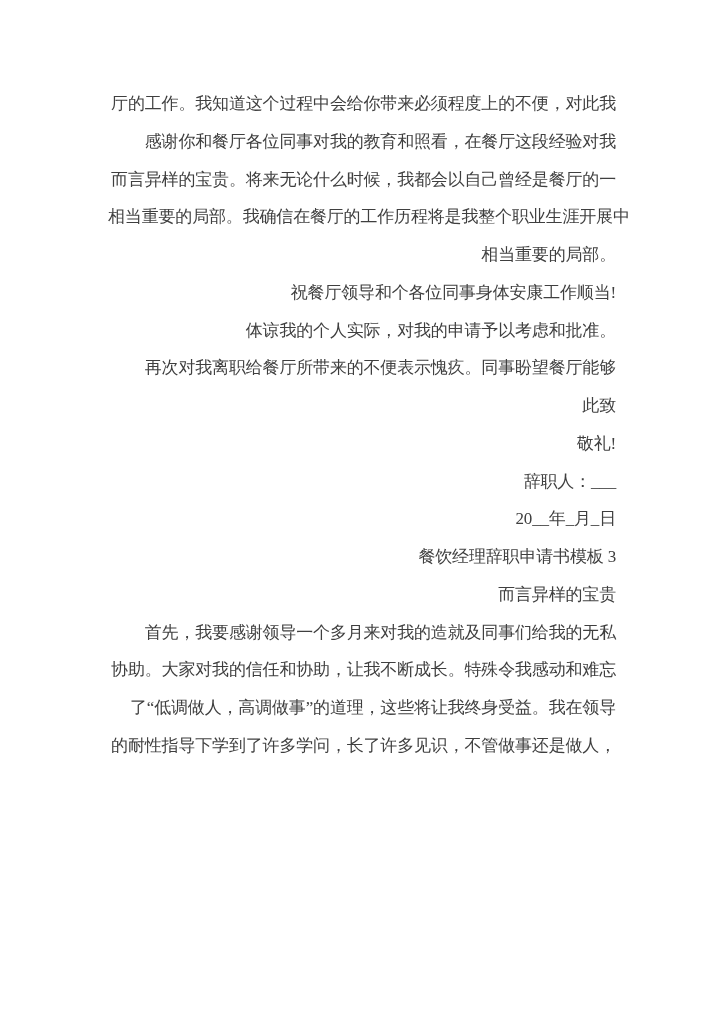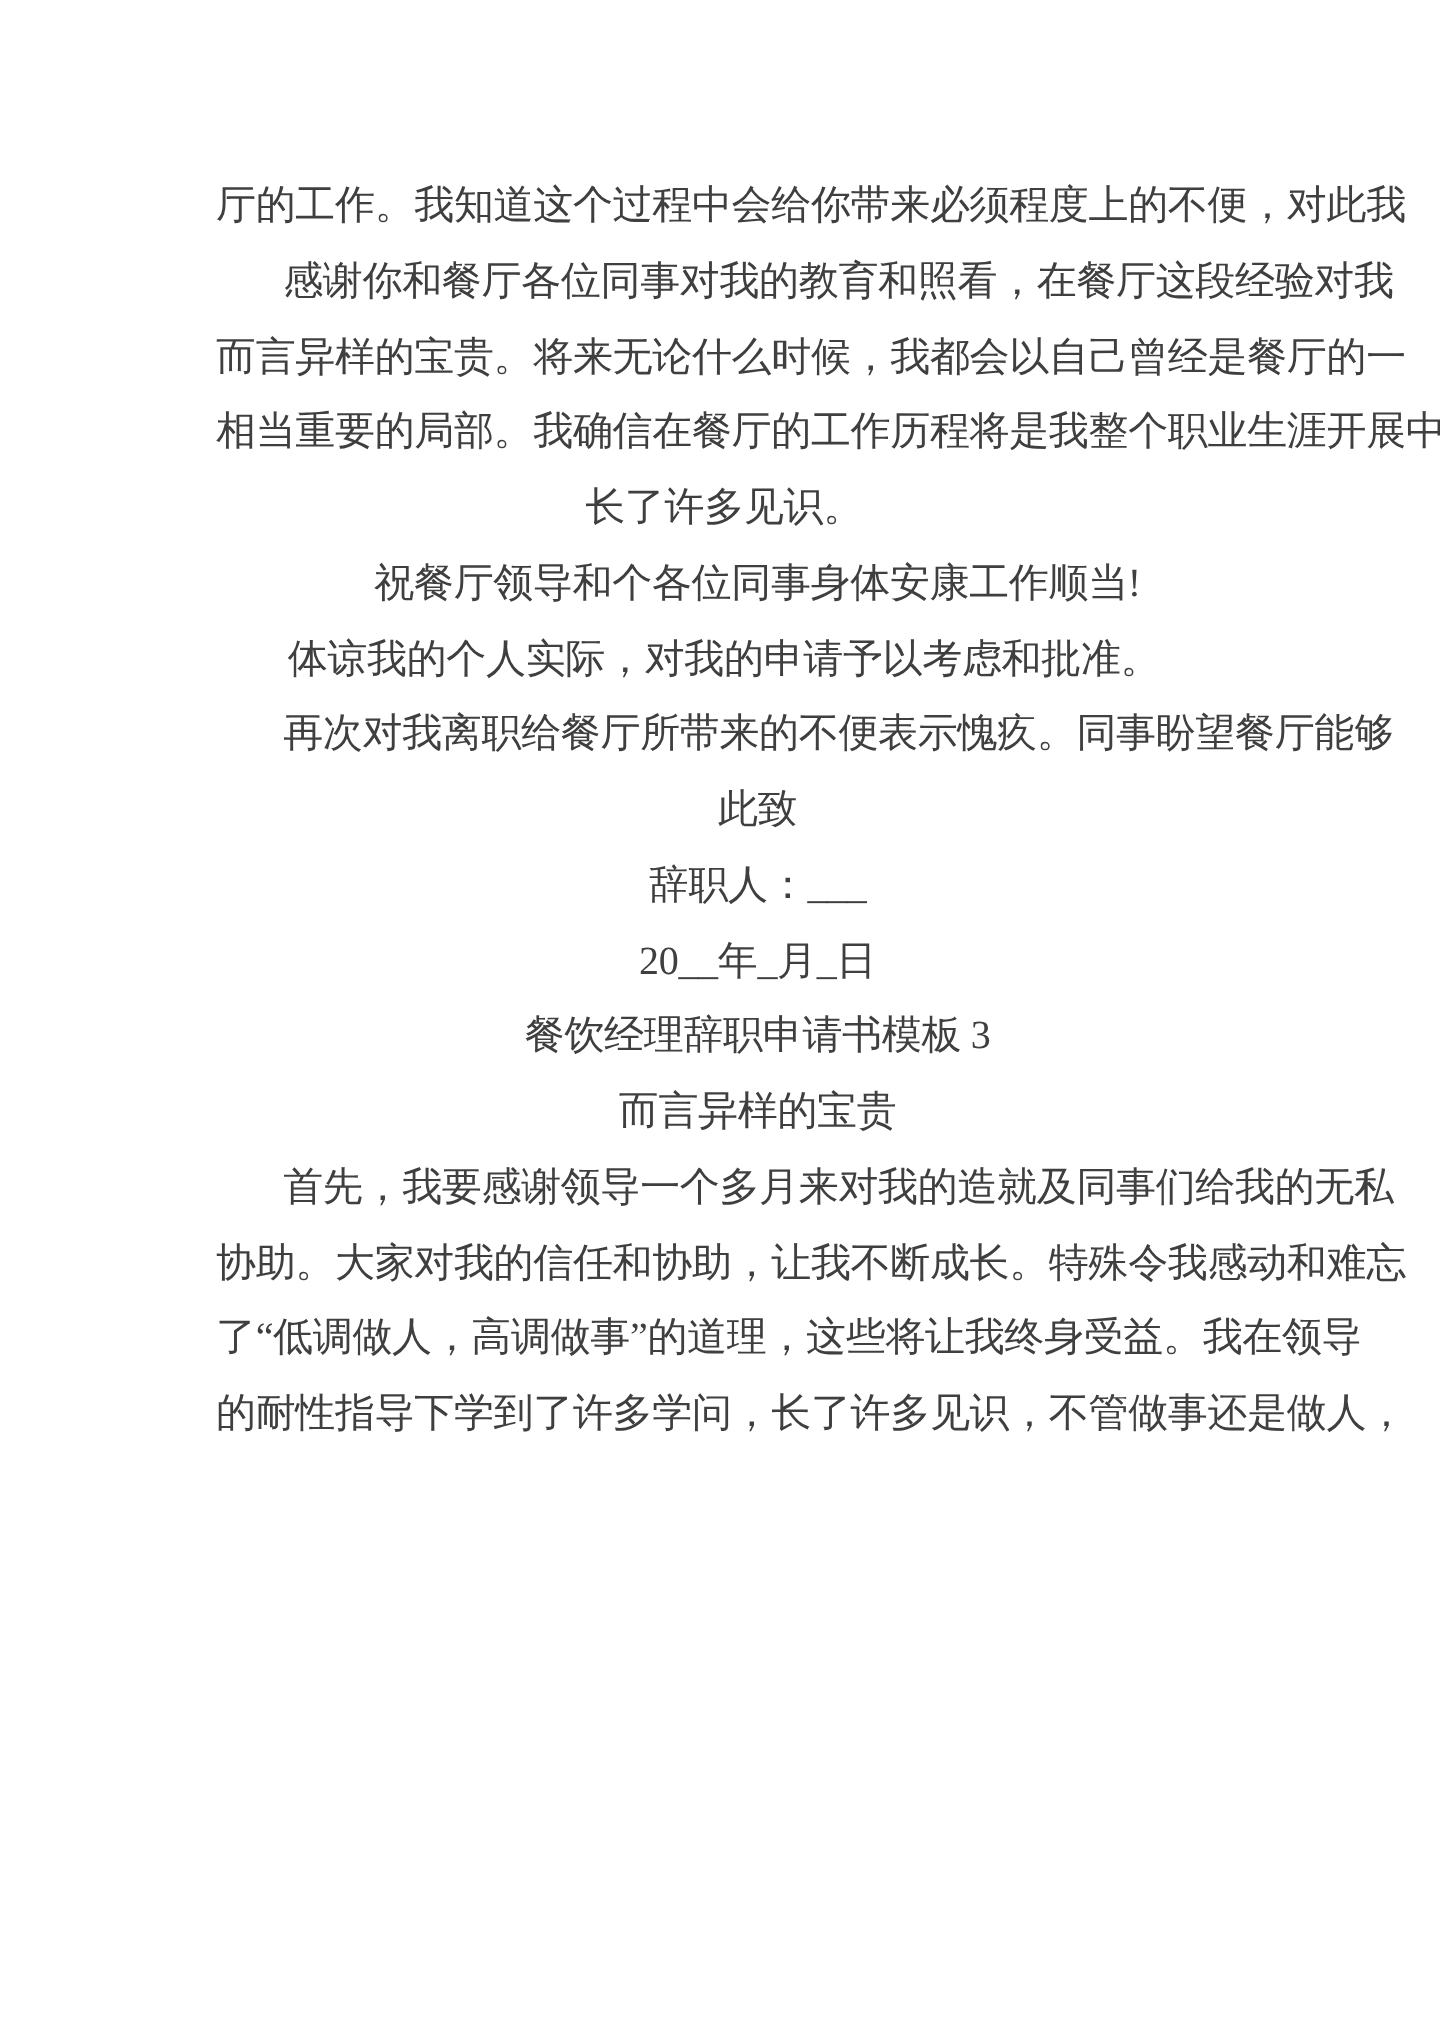--- a/index.html
+++ b/index.html
@@ -14,48 +14,49 @@
     background: #ffffff;
     overflow: hidden;
     box-sizing: border-box;
   }
   .doc {
     position: absolute;
     left: 108px;
     top: 85px;
     width: 508px;
     font-family: "Liberation Serif", "DejaVu Serif", serif;
-    font-size: 20px;
+    font-size: 17px;
     letter-spacing: -0.17px;
     color: #3f3f3f;
-    text-align: center;
+    text-align: right;
   }
   .line {
     height: 37.75px;
     line-height: 37.75px;
     white-space: pre;
   }
   .line.indent {
     padding-left: 33.6px;
   }
 </style>
 </head>
 <body>
 
 <div class="page">
   <div class="doc" style="color: rgb(63, 63, 63);">
       <div class="line">厅的工作。我知道这个过程中会给你带来必须程度上的不便，对此我</div>
       <div class="line indent">感谢你和餐厅各位同事对我的教育和照看，在餐厅这段经验对我</div>
       <div class="line">而言异样的宝贵。将来无论什么时候，我都会以自己曾经是餐厅的一</div>
       <div class="line">相当重要的局部。我确信在餐厅的工作历程将是我整个职业生涯开展中</div>
-      <div class="line">长了许多见识。</div>
+      <div class="line">相当重要的局部。</div>
       <div class="line indent">祝餐厅领导和个各位同事身体安康工作顺当!</div>
       <div class="line">体谅我的个人实际，对我的申请予以考虑和批准。</div>
       <div class="line indent">再次对我离职给餐厅所带来的不便表示愧疚。同事盼望餐厅能够</div>
       <div class="line indent">此致</div>
+      <div class="line indent">敬礼!</div>
       <div class="line indent">辞职人：___</div>
       <div class="line indent">20__年_月_日</div>
       <div class="line indent">餐饮经理辞职申请书模板 3</div>
       <div class="line indent">而言异样的宝贵</div>
       <div class="line indent">首先，我要感谢领导一个多月来对我的造就及同事们给我的无私</div>
       <div class="line">协助。大家对我的信任和协助，让我不断成长。特殊令我感动和难忘</div>
       <div class="line">了“低调做人，高调做事”的道理，这些将让我终身受益。我在领导</div>
       <div class="line">的耐性指导下学到了许多学问，长了许多见识，不管做事还是做人，</div>
     </div>
 </div>

